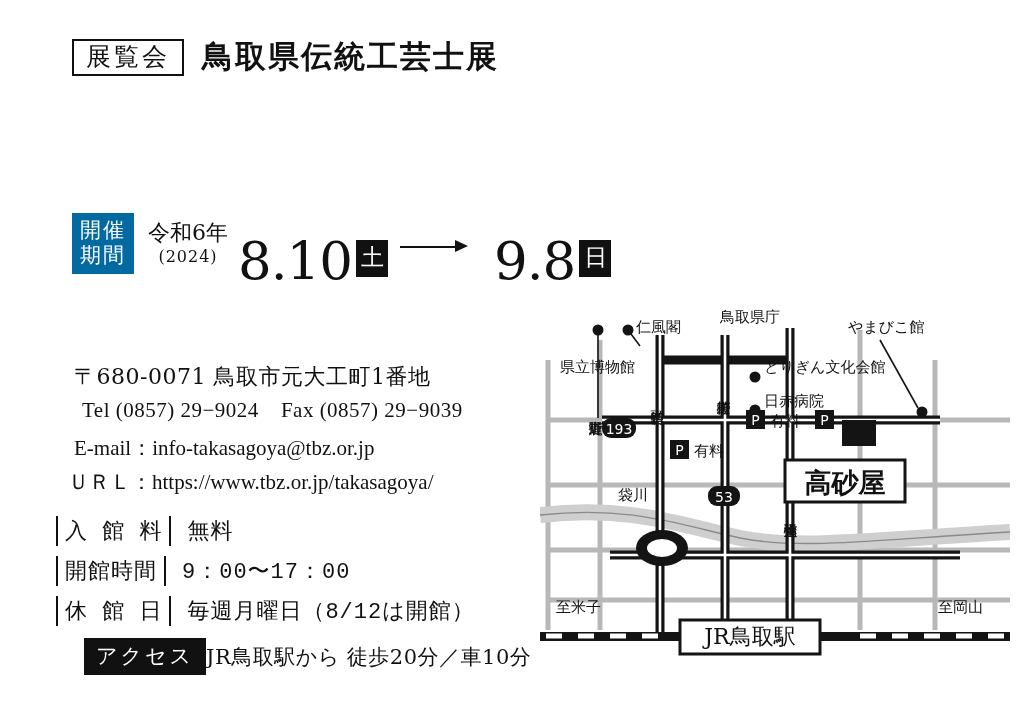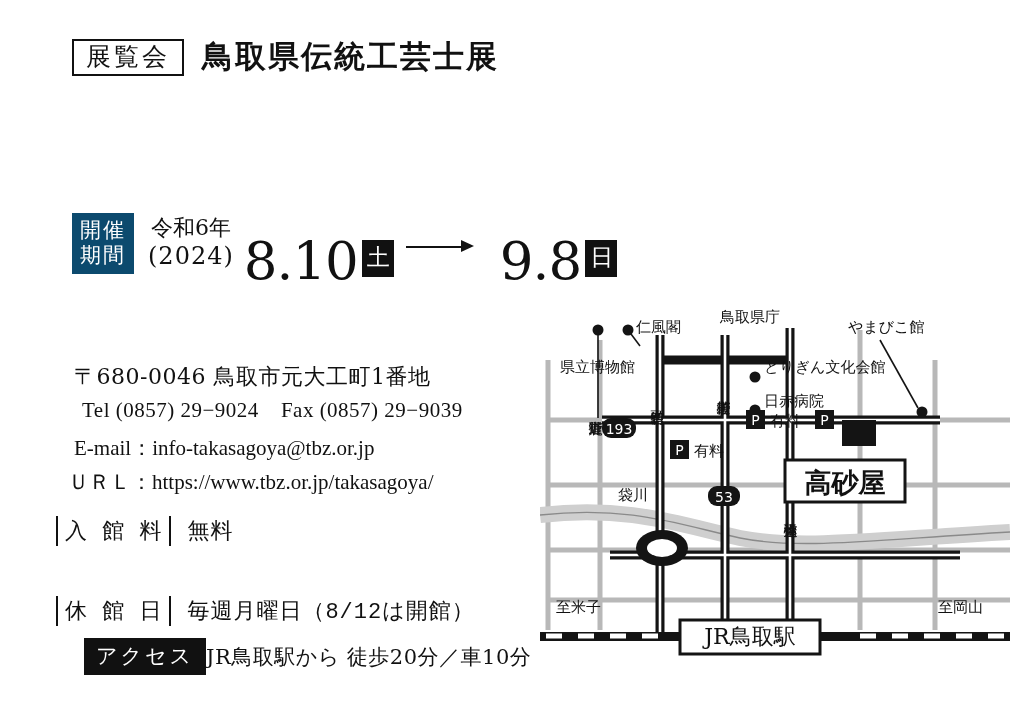--- a/index.html
+++ b/index.html
@@ -61,37 +61,37 @@
 
   
   .date-row {
     position: absolute;
     left: 72px;
     top: 196px;
     display: flex;
     align-items: center;
   }
   .blk-badge {
-    background: #0c4a6e;
+    background: #0369a1;
     color: #fff;
     font-family: "DejaVu Serif", serif;
     font-size: 21px;
     line-height: 1.18;
     padding: 5px 8px 6px 8px;
     text-align: center;
     letter-spacing: 2px;
   }
   .era {
     margin-left: 14px;
     font-family: "DejaVu Serif", serif;
     font-size: 22px;
     line-height: 1.22;
     text-align: center;
   }
-  .era .y2 { font-size: 24px; letter-spacing: 1px; }
+  .era .y2 { font-size: 16px; letter-spacing: 1px; }
   .date-big {
     font-size: 53px;
     font-family: "DejaVu Serif", serif;
     margin-left: 10px;
     letter-spacing: -1px;
     margin-top: 34px;
   }
   .wd-box {
     display: inline-block;
     background: #111;
@@ -240,35 +240,38 @@
     </div>
     <div class="date-big">
       <span>8.10</span><span class="wd-box">土</span>
     </div>
     <span class="arrow"></span>
     <div class="date-big">
       <span>9.8</span><span class="wd-box">日</span>
     </div>
   </div>
 
-  <div class="addr">〒680-0046 鳥取市元大工町1番地</div>
+  <div class="addr">〒680-0071 鳥取市元大工町1番地</div>
   <div class="tel">
     <span>Tel</span>
     <span>(0857) 29−9024</span><span class="gap"></span><span>Fax</span>
     <span>(0857) 29−9039</span>
   </div>
   <div class="mail">
     <span>E-mail：</span><span>info-takasagoya@tbz.or.jp</span>
   </div>
   <div class="url">
     <span>ＵＲＬ：</span><span>https://www.tbz.or.jp/takasagoya/</span>
   </div>
 
   <div class="info-line" id="l1">
     <span class="lab">入 館 料</span><span>無料</span>
+  </div>
+  <div class="info-line" id="l2">
+    <span class="lab">開館時間</span><span>9：00〜17：00</span>
   </div>
   <div class="info-line" id="l3">
     <span class="lab">休 館 日</span><span>毎週月曜日（8/12は開館）</span>
   </div>
 
   <div class="access-row">
     <div class="access-badge">アクセス</div>
     <div class="access-text">JR鳥取駅から 徒歩20分／車10分</div>
   </div>
 

